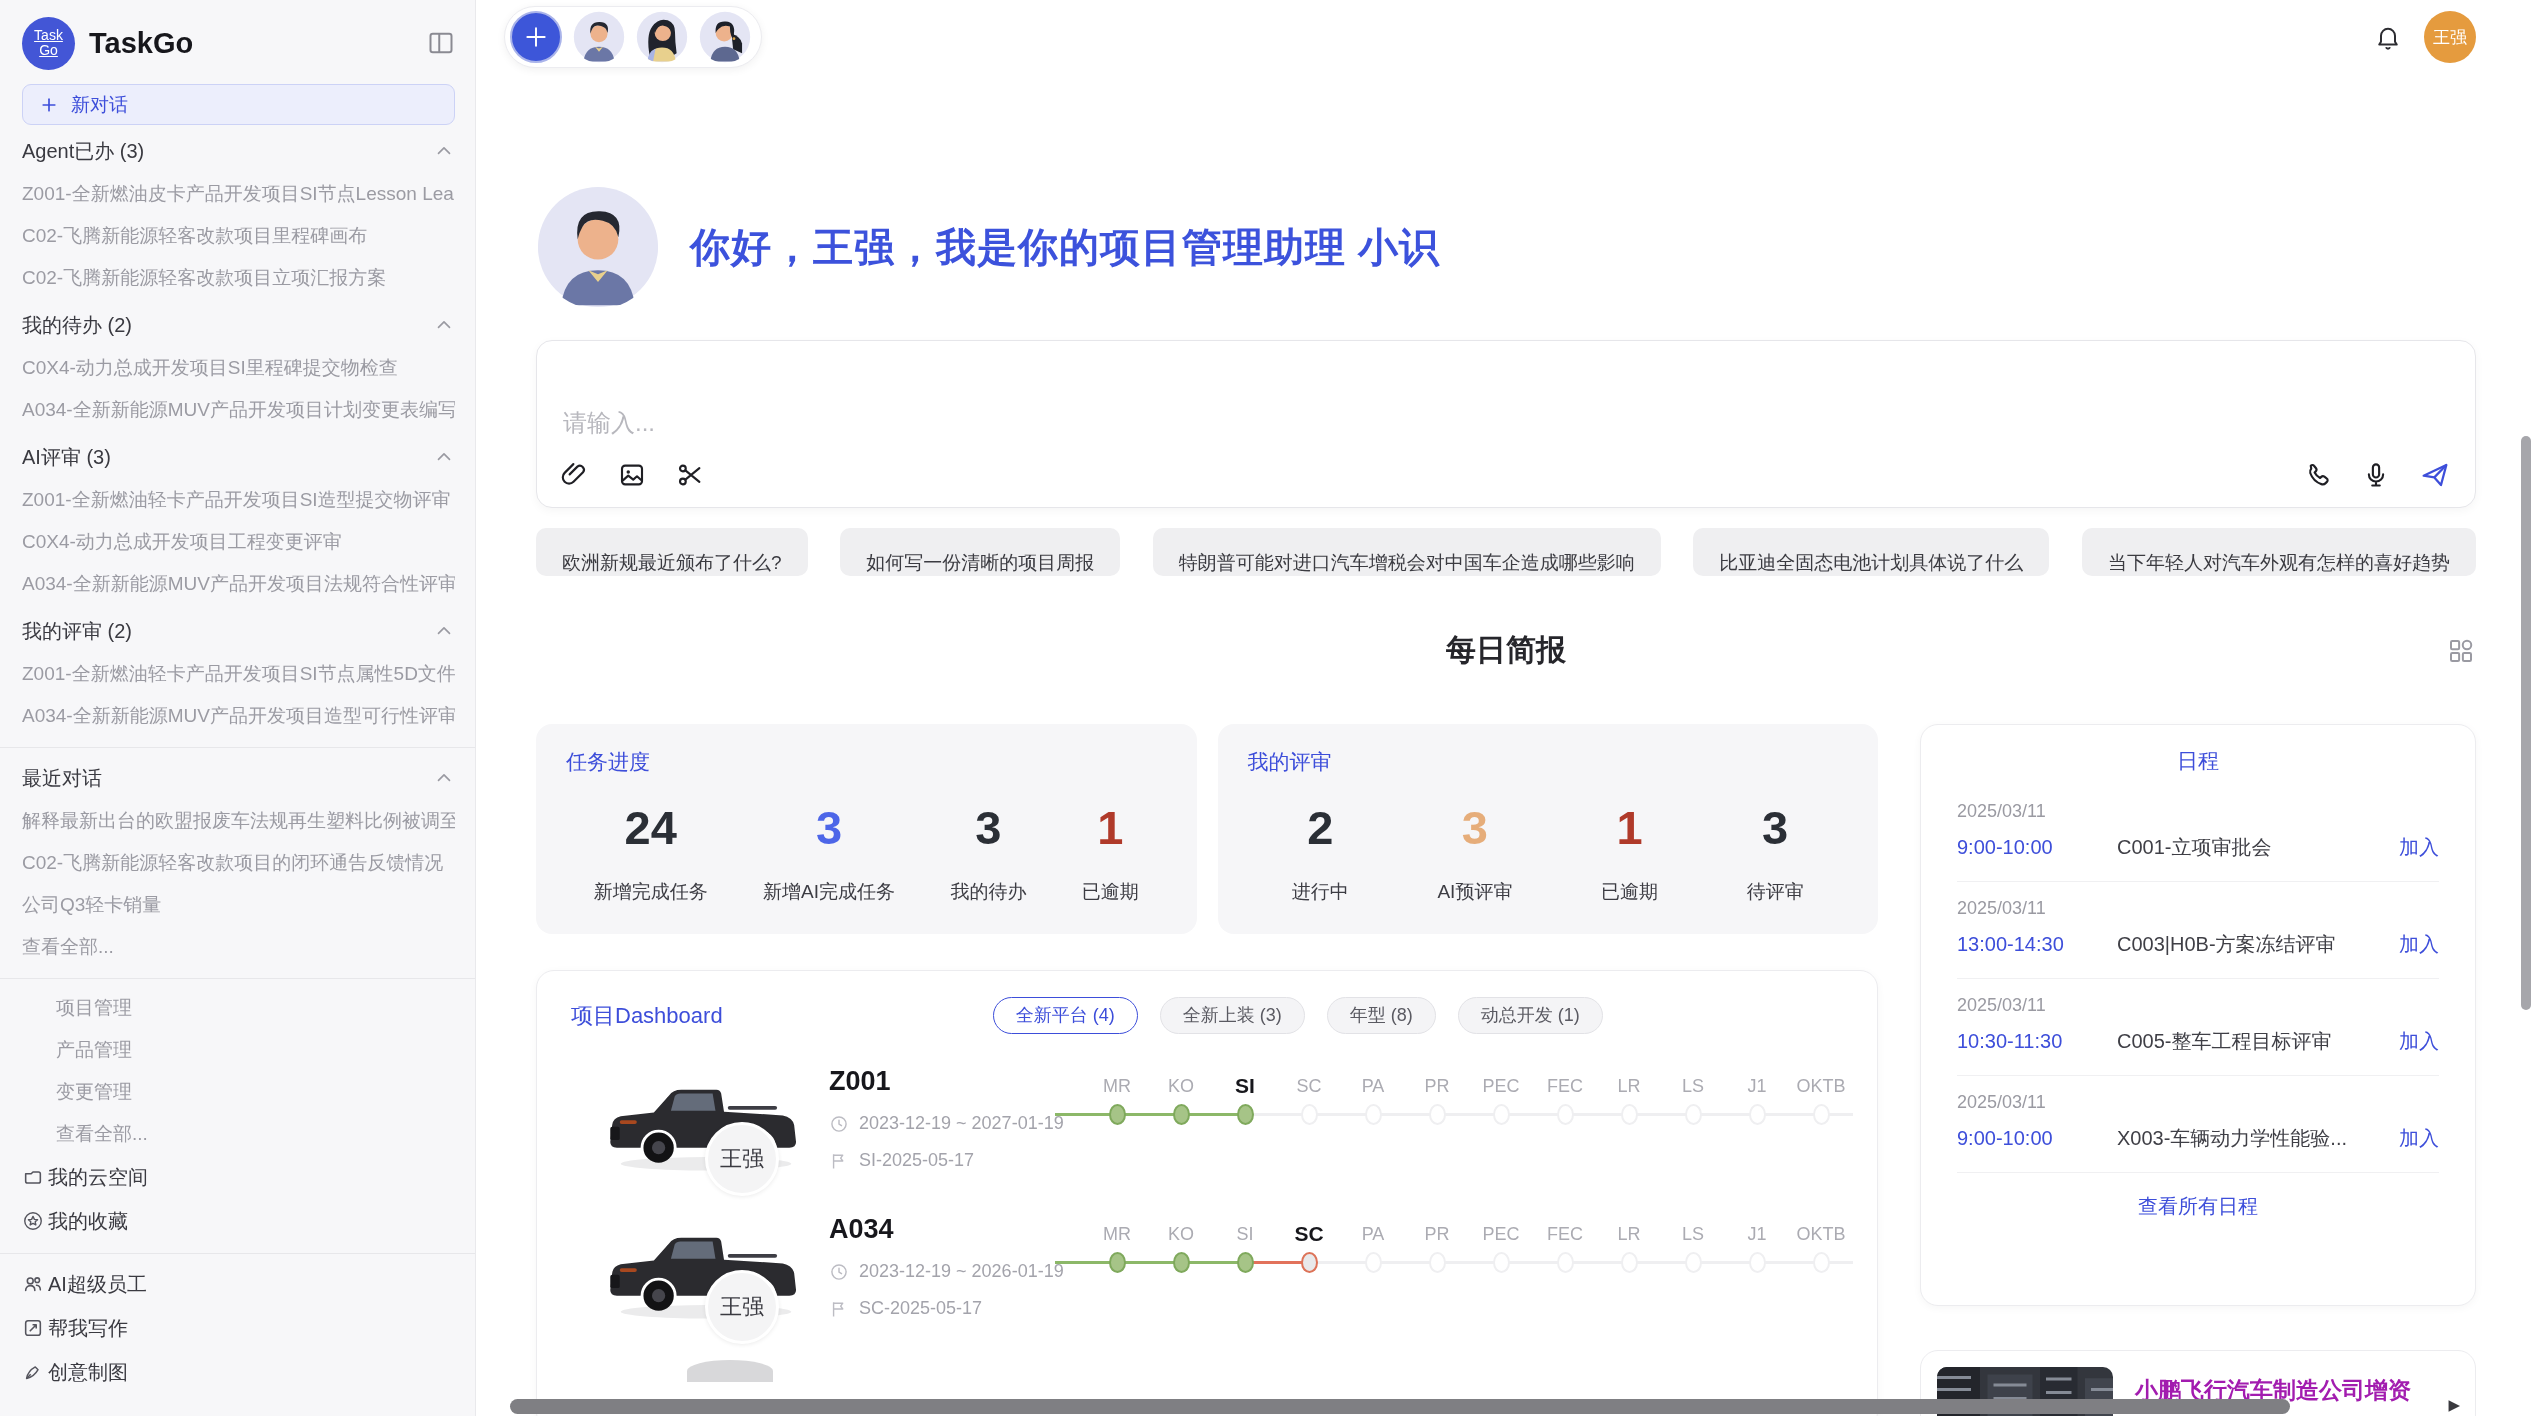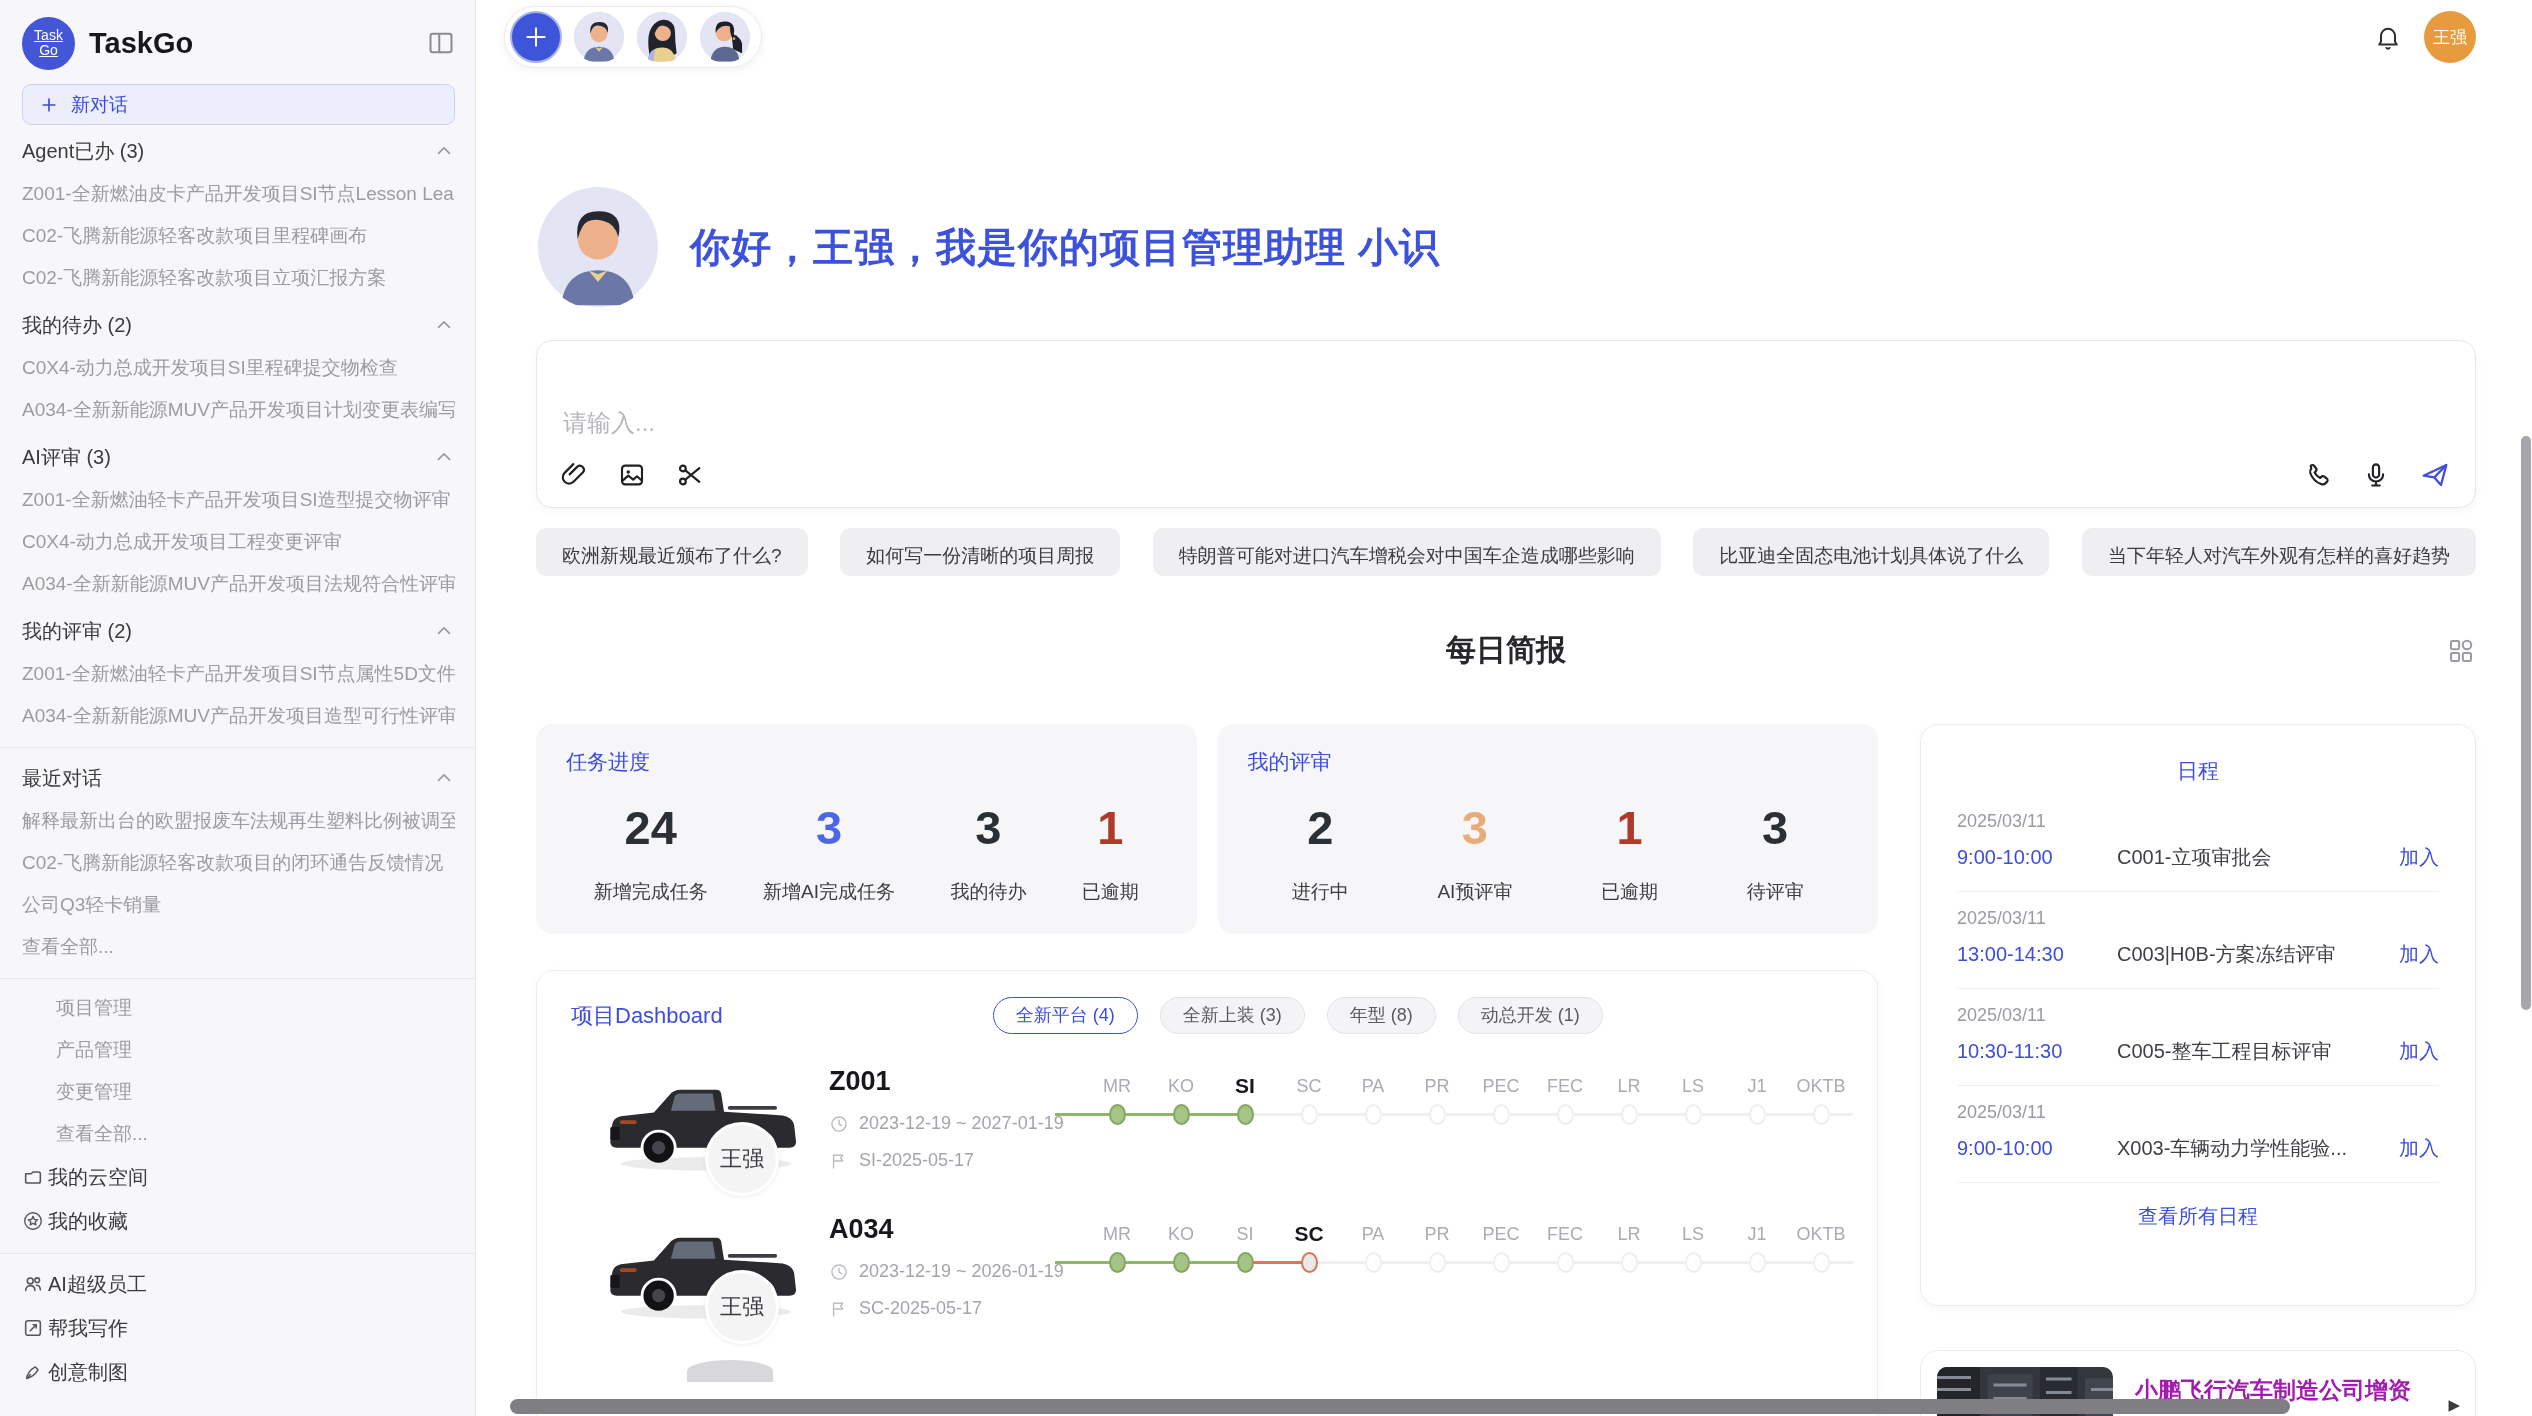--- a/index.html
+++ b/index.html
@@ -56,21 +56,21 @@
     box-shadow:0 3px 10px rgba(0,0,0,.04); position:relative; background:#fff;text-align:center; }
   .placeholder { position:absolute; left:26px; top:66px; font-size:24px; color:#b7b7bd; }
   .composer-bar { position:absolute; left:22px; right:24px; bottom:16px;
     display:flex; align-items:center; gap:28px; color:#1f1f24; }
   .composer-bar .spacer { flex:1; }
   .composer-bar .icon { cursor:pointer; }
   .composer-bar .send { color:#3d4eda; }
 
   .chips { display:flex; gap:20px; margin-top:20px; justify-content:space-between; }
   .chip { height:48px; line-height:48px; background:#efeff1; border-radius:10px;
-    padding:4px 26px; font-size:19px; color:#3b3b41; white-space:nowrap; cursor:pointer; }
+    padding:11px 26px; font-size:19px; color:#3b3b41; white-space:nowrap; cursor:pointer; }
 
   .brief-head { position:relative; margin-top:54px; height:40px; text-align:center; }
   .brief-head h2 { font-size:30px; font-weight:700; color:#26262b; }
   .brief-head .icon { position:absolute; right:0; top:6px; color:#9a9aa2; cursor:pointer; }
 
   .content { display:flex; gap:42px; margin-top:54px; height:690px; }
   .col-left { width:1342px; flex:none; }
   .col-right { flex:1; }
 
   .stats-row { display:flex; gap:21px; height:210px; }
@@ -114,21 +114,21 @@
   .seg.done { background:#8cb868; }
   .seg.over { background:#e2725b; }
   .mdot { position:absolute; left:50%; top:2px; margin-left:-8.5px; width:17px; height:21px;
     border-radius:50%; background:#fff; border:2px solid #efeff1; }
   .mdot.done { background:#a6c487; border-color:#7fa95c; }
   .mdot.over { background:#e9e9ea; border-color:#dd7358; }
   .sliver { height:26px; overflow:visible; }
   .sliver .blob { margin-left:116px; width:86px; height:22px; border-radius:50% 50% 0 0;
     background:#d8d8da; }
 
-  .sched-card { border:1px solid #ececef; border-radius:18px; padding:26px 36px 20px;
+  .sched-card { border:1px solid #ececef; border-radius:18px; padding:16px 36px 20px;
     height:582px; box-shadow:0 2px 8px rgba(0,0,0,.04); background:#fff; }
   .sched-card h3 { text-align:center; font-size:21px; color:#3d4eda; font-weight:500;
     margin-top:6px; }
   .sched-item { padding:16px 0 20px; border-bottom:1px solid #f0f0f2; }
   .sched-item:first-child { margin-top:10px; }
   .sched-date { font-size:18px; color:#9a9aa2; }
   .sched-line { display:flex; align-items:center; margin-top:12px; gap:8px; }
   .sched-time { width:152px; font-size:20px; color:#3d4eda; flex:none; }
   .sched-title { flex:1; font-size:20px; color:#3f3f46; white-space:nowrap; overflow:hidden; }
   .sched-join { font-size:20px; color:#3d4eda; cursor:pointer; flex:none; }

